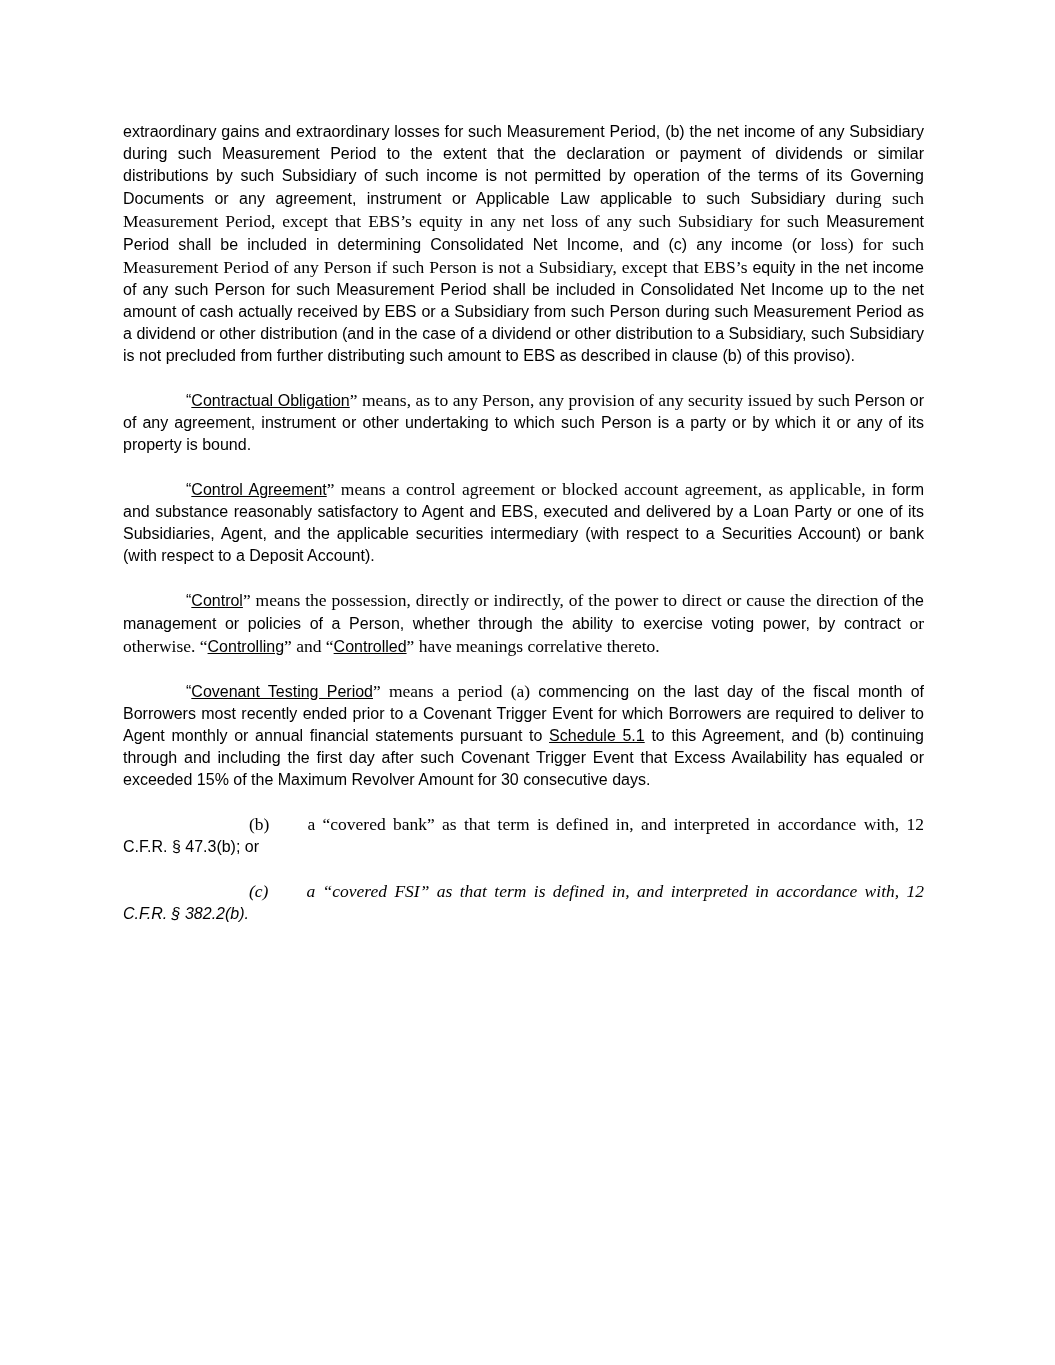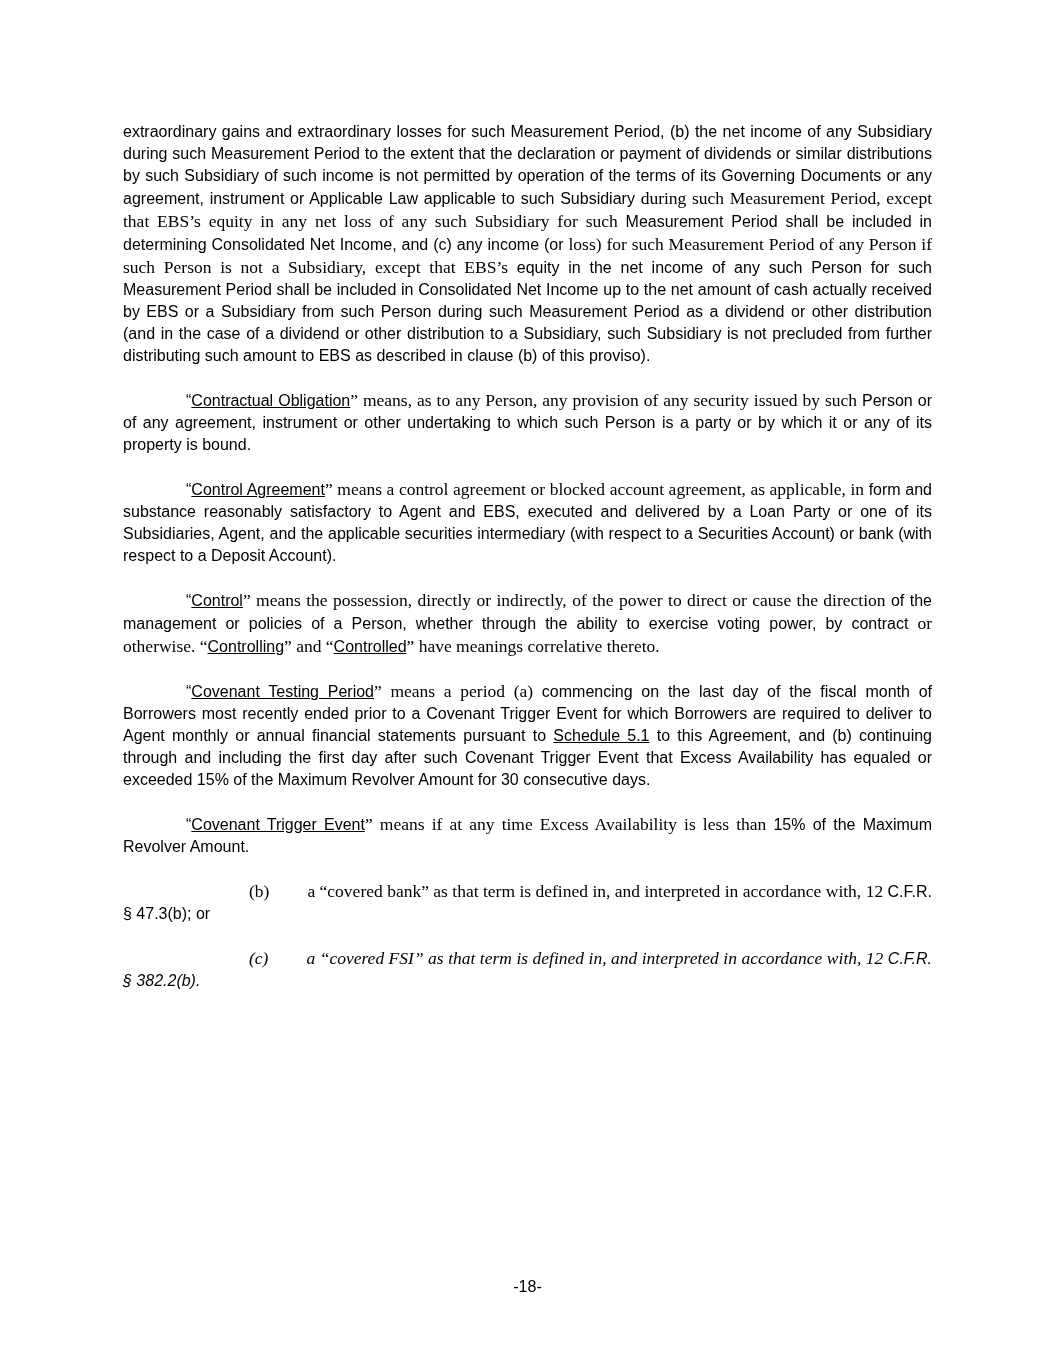--- a/index.html
+++ b/index.html
@@ -12,21 +12,21 @@
     color: #000000;
     overflow: hidden;
   }
   .content {
     position: absolute;
     left: 123px;
     top: 121px;
     width: 809px;
   }
   .para {
-    margin: 0 0 22px 0;
+    margin: 0 8px 22px 0;
     text-align: justify;
     line-height: 22px;
   }
   .para:last-child { margin-bottom: 0; font-style: italic; }
   .indent-normal { text-indent: 63px; }
   .indent-sub { text-indent: 126px; }
   .seg-serif { font-family: "Liberation Serif", serif; font-size: 17.5px; }
   .seg-sans  { font-family: "Liberation Sans", sans-serif; font-size: 16px; }
   .u { text-decoration: underline; }
   .tab { display: inline-block; width: 38px; }
@@ -44,18 +44,16 @@
 </head>
 <body>
 
 <div class="page">
   <div class="content">
       <p class="para"><span class="seg-sans">extraordinary gains and extraordinary losses for such Measurement Period, (b) the net income of any Subsidiary during such Measurement Period to the extent that the declaration or payment of dividends or similar distributions by such Subsidiary of such income is not permitted by operation of the terms of its Governing Documents or any agreement, instrument or Applicable Law applicable to such Subsidiary </span><span class="seg-serif">during such Measurement Period, except that EBS’s equity in any net loss of any such Subsidiary for such </span><span class="seg-sans">Measurement Period shall be included in determining Consolidated Net Income, and (c) any income (or </span><span class="seg-serif">loss) for such Measurement Period of any Person if such Person is not a Subsidiary, except that EBS’s </span><span class="seg-sans">equity in the net income of any such Person for such Measurement Period shall be included in Consolidated Net Income up to the net amount of cash actually received by EBS or a Subsidiary from such Person during such Measurement Period as a dividend or other distribution (and in the case of a dividend or other distribution to a Subsidiary, such Subsidiary is not precluded from further distributing such amount to EBS as described in clause (b) of this proviso).</span></p>
       <p class="para indent-normal"><span class="seg-sans">“</span><span class="seg-sans u">Contractual Obligation</span><span class="seg-serif">” means, as to any Person, any provision of any security issued by such </span><span class="seg-sans">Person or of any agreement, instrument or other undertaking to which such Person is a party or by which it or any of its property is bound.</span></p>
       <p class="para indent-normal"><span class="seg-sans">“</span><span class="seg-sans u">Control Agreement</span><span class="seg-serif">” means a control agreement or blocked account agreement, as applicable, in </span><span class="seg-sans">form and substance reasonably satisfactory to Agent and EBS, executed and delivered by a Loan Party or one of its Subsidiaries, Agent, and the applicable securities intermediary (with respect to a Securities Account) or bank (with respect to a Deposit Account).</span></p>
       <p class="para indent-normal"><span class="seg-sans">“</span><span class="seg-sans u">Control</span><span class="seg-serif">” means the possession, directly or indirectly, of the power to direct or cause the direction </span><span class="seg-sans">of the management or policies of a Person, whether through the ability to exercise voting power, by contract </span><span class="seg-serif">or otherwise.  “</span><span class="seg-sans u">Controlling</span><span class="seg-serif">” and “</span><span class="seg-sans u">Controlled</span><span class="seg-serif">” have meanings correlative thereto.</span></p>
       <p class="para indent-normal"><span class="seg-sans">“</span><span class="seg-sans u">Covenant Testing Period</span><span class="seg-serif">” means a period (a) </span><span class="seg-sans">commencing on the last day of the fiscal month of Borrowers most recently ended prior to a Covenant Trigger Event for which Borrowers are required to deliver to Agent monthly or annual financial statements pursuant to </span><span class="seg-sans u">Schedule 5.1</span><span class="seg-sans"> to this Agreement, and (b) continuing through and including the first day after such Covenant Trigger Event that Excess Availability has equaled or exceeded 15% of the Maximum Revolver Amount for 30 consecutive days.</span></p>
-      <p class="para indent-normal"><span class="seg-sans">“</span><span class="seg-sans u">Covenant Trigger Event</span><span class="seg-serif">” means if at any time Excess Availability is less than </span><span class="seg-sans">15% of the Maximum Revolver Amount.</span></p>
       <p class="para indent-sub"><span class="seg-serif">(b)</span><span class="tab"></span><span class="seg-serif">a “covered bank” as that term is defined in, and interpreted in accordance with, 12 </span><span class="seg-sans">C.F.R. § 47.3(b); or</span></p>
       <p class="para indent-sub"><span class="seg-serif">(c)</span><span class="tab"></span><span class="seg-serif">a “covered FSI” as that term is defined in, and interpreted in accordance with, 12 </span><span class="seg-sans">C.F.R. § 382.2(b).</span></p>
     </div>
-  <div class="footer">-18-</div>
 </div>
 
 </body></html>

